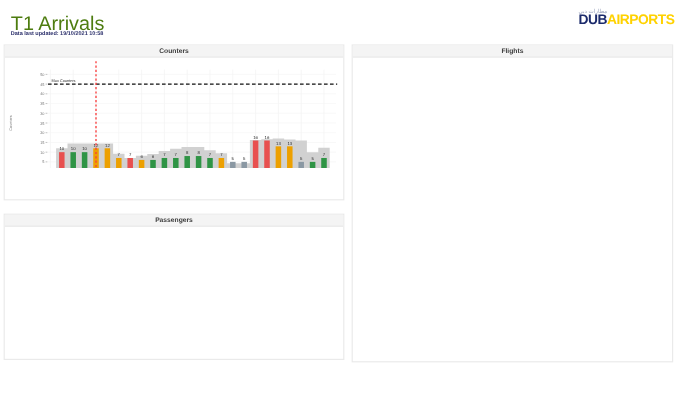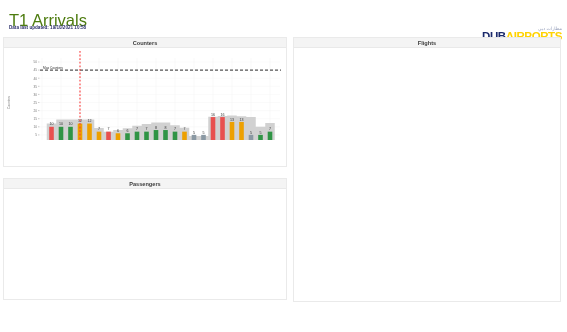--- a/index.html
+++ b/index.html
@@ -1,21 +1,21 @@
 <!DOCTYPE html>
 <html><head>
 <meta charset="utf-8">
 <style>
   html,body{margin:0;padding:0;}
   body{width:567px;height:332px;background:#ffffff;font-family:"Liberation Sans",sans-serif;
        overflow:hidden;position:relative;}
   .abs{position:absolute;}
   #page-title{left:9px;top:11px;font-size:16.5px;font-weight:normal;color:#4d7c0f;}
   #subtitle{left:9px;top:25px;font-size:4.6px;color:#2b2f6b;font-weight:bold;}
-  #logo{right:5px;top:7px;text-align:right;margin-top:19px;}
+  #logo{right:5px;top:7px;}
   #logo .ar{font-size:4.6px;color:#97a0bb;letter-spacing:0.2px;}
   #logo .main{font-size:11.5px;font-weight:bold;letter-spacing:-0.4px;line-height:11px;}
   #logo .dub{color:#1b2a6b;}
   #logo .air{color:#ffd200;}
   .panel{background:#fff;border:1px solid #eaeaea;box-sizing:border-box;}
   .phead{background:#f4f4f4;border-bottom:1px solid #e9e9e9;text-align:center;font-size:5.6px;
          color:#3b3b3b;font-weight:bold;box-sizing:border-box;height:10px;line-height:10px;}
   #counters-panel{left:3px;top:37px;width:284px;height:130px;}
   #passengers-panel{left:3px;top:178px;width:284px;height:122px;}
   #flights-panel{left:293px;top:37px;width:268px;height:265px;}

